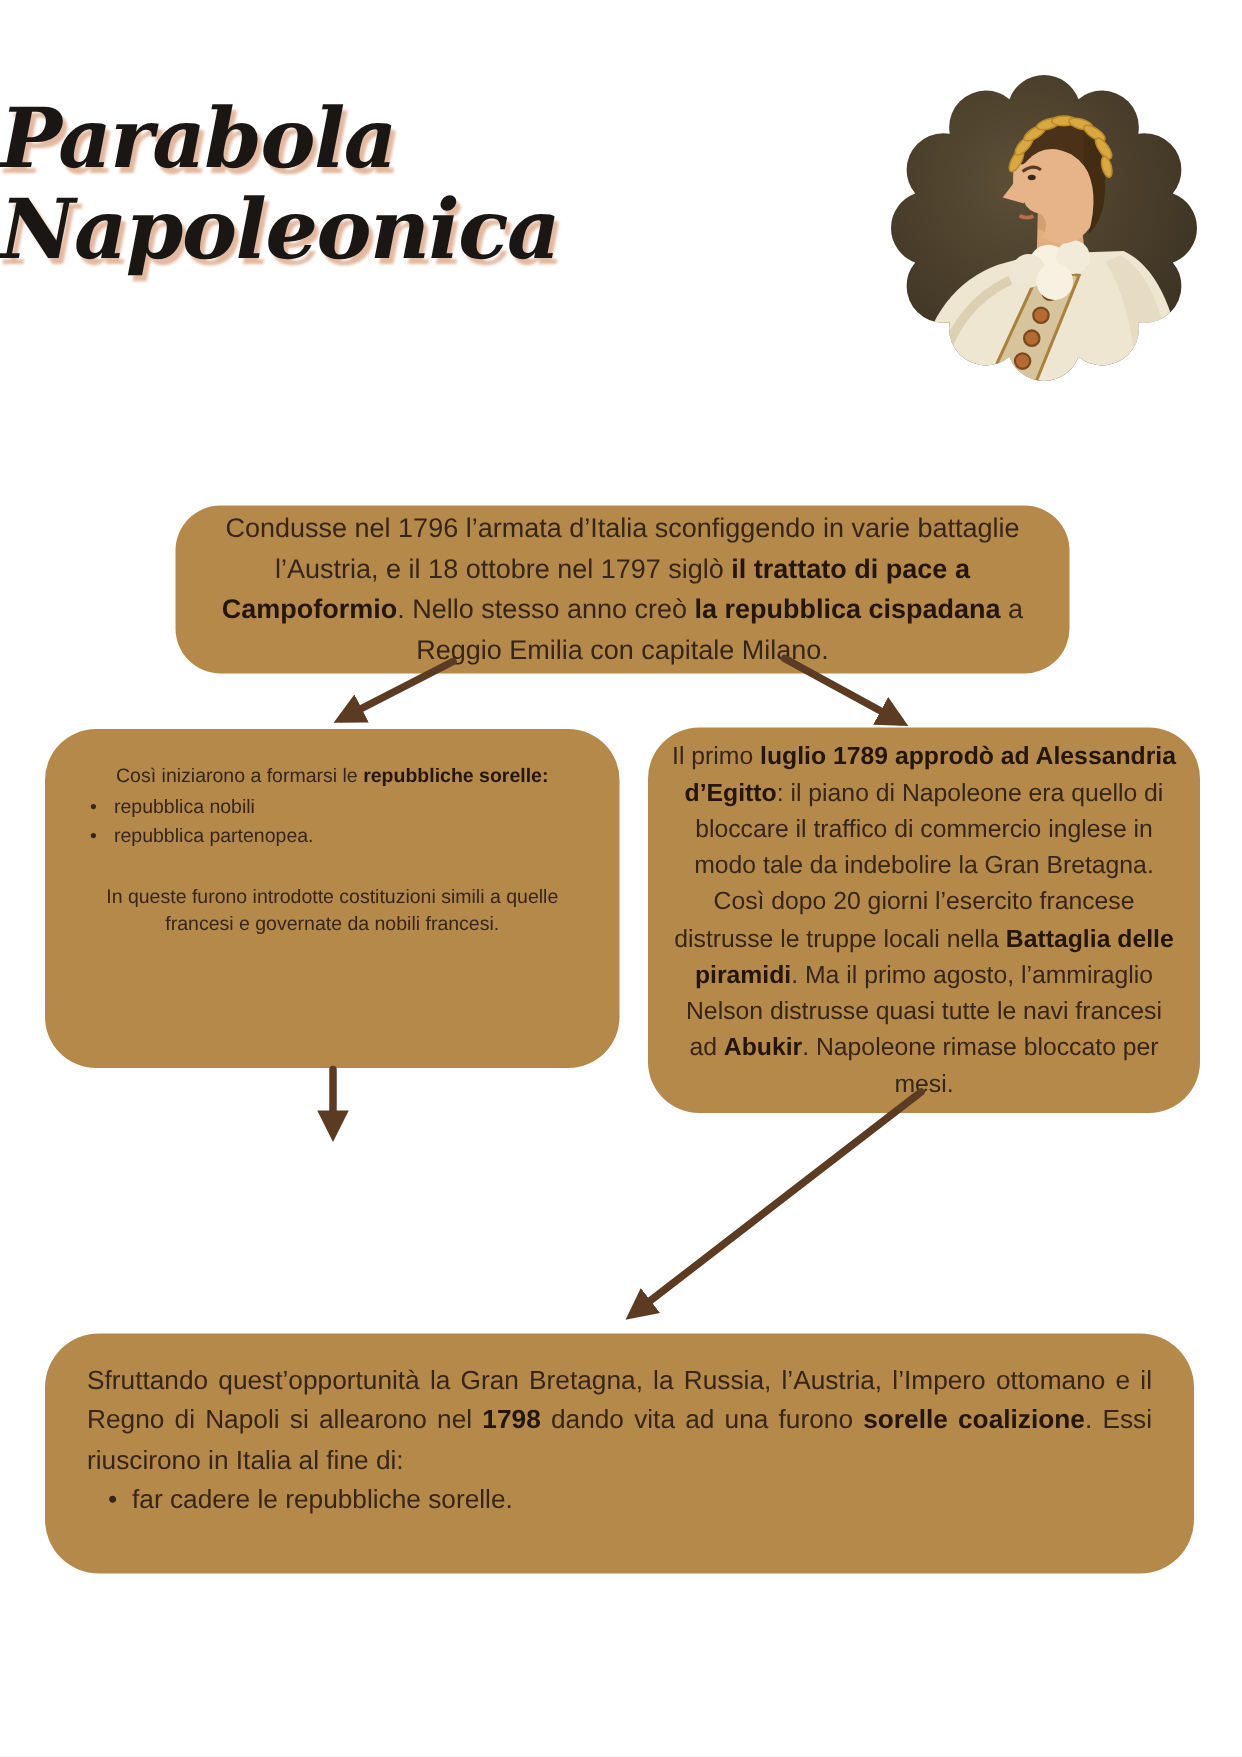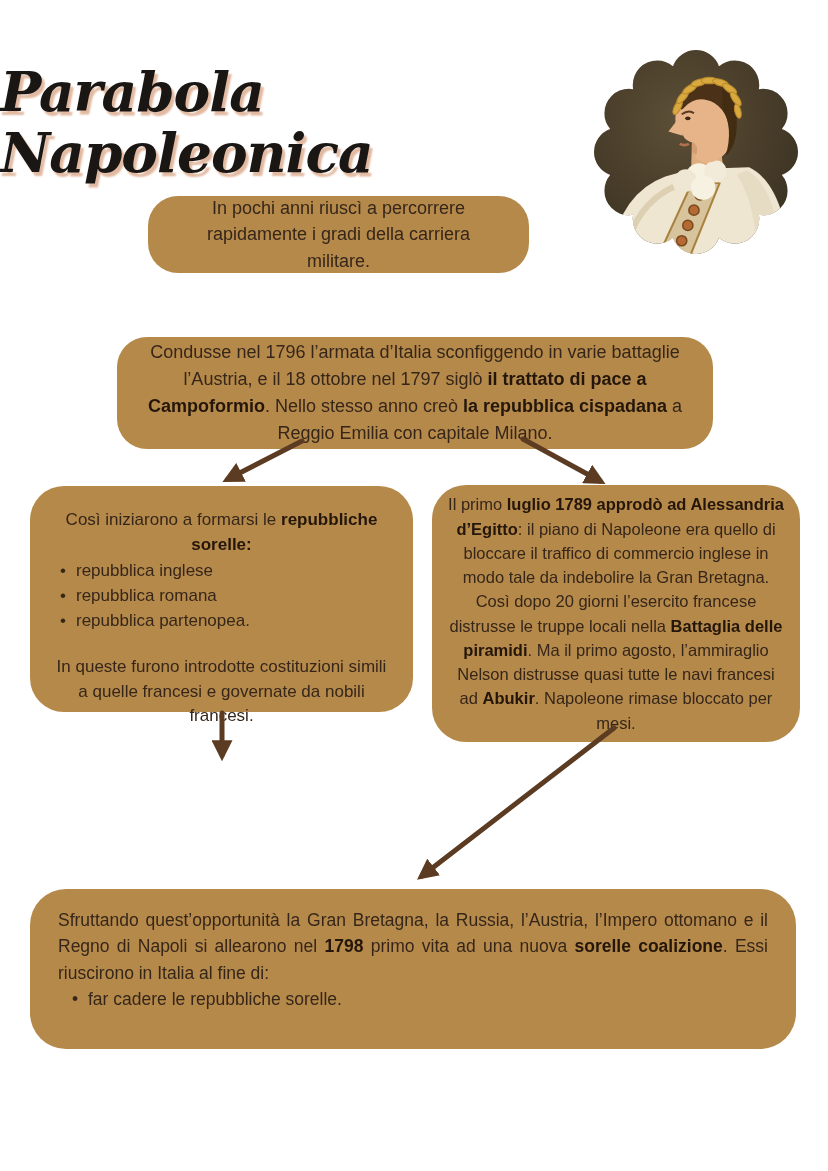--- a/index.html
+++ b/index.html
@@ -41,21 +41,21 @@
     display:flex;align-items:center;justify-content:center;
     text-align:center;padding:0 30px;font-size:18px;
   }
   .box-campoformio{
     left:117px;top:321px;width:596px;height:112px;border-radius:30px;
     display:flex;align-items:center;justify-content:center;
     text-align:center;padding:6px 26px;font-size:18px;line-height:1.5;margin-top:16px;
   }
   .box-repubbliche{
     left:30px;top:486px;width:383px;height:226px;border-radius:34px;
-    padding:22px 20px 14px 20px;font-size:17px;line-height:1.45;
+    padding:22px 20px 14px 20px;font-size:13px;line-height:1.45;
   }
   .box-repubbliche .heading{text-align:center;margin-bottom:2px;}
   .bullets{list-style:none;}
   .bullets li{position:relative;padding-left:26px;}
   .bullets li::before{
     content:"•";position:absolute;left:10px;top:0;color:var(--text);
   }
   .box-repubbliche .footer{margin-top:22px;text-align:center;}
   .box-egitto{
     left:432px;top:485px;width:368px;height:257px;border-radius:34px;
@@ -137,45 +137,41 @@
           <ellipse cx="113" cy="30" rx="8" ry="3.2" transform="rotate(0 113 30)"></ellipse>
           <ellipse cx="124" cy="32" rx="8" ry="3.2" transform="rotate(16 124 32)"></ellipse>
           <ellipse cx="133" cy="38" rx="8" ry="3.2" transform="rotate(34 133 38)"></ellipse>
           <ellipse cx="139" cy="48" rx="8" ry="3.2" transform="rotate(55 139 48)"></ellipse>
           <ellipse cx="141" cy="60" rx="7" ry="3" transform="rotate(75 141 60)"></ellipse>
         </g>
       </g>
     </svg>
   </div>
 
-  <section class="box box-intro">
-    <p><span>In pochi anni riuscì a percorrere rapidamente i gradi della carriera militare.</span></p>
-  </section>
 
   <section class="box box-campoformio">
     <p><span>Condusse nel 1796 l’armata d’Italia sconfiggendo in varie battaglie l’Austria, e il 18 ottobre nel 1797 siglò </span><strong>il trattato di pace a Campoformio</strong><span>. Nello stesso anno creò </span><strong>la repubblica cispadana</strong><span> a Reggio Emilia con capitale Milano.</span></p>
   </section>
 
   <section class="box box-repubbliche">
     <p class="heading"><span>Così iniziarono a formarsi le </span><strong>repubbliche sorelle:</strong></p>
     <ul class="bullets">
-      <li><span>repubblica inglese</span></li>
-      <li><span>repubblica romana</span></li>
+      <li><span>repubblica nobili</span></li>
       <li><span>repubblica partenopea.</span></li>
     </ul>
     <p class="footer">In queste furono introdotte costituzioni simili a quelle francesi e governate da nobili francesi.</p>
   </section>
 
   <section class="box box-egitto">
     <p><span>Il primo </span><strong>luglio 1789 approdò ad Alessandria d’Egitto</strong><span>: il piano di Napoleone era quello di bloccare il traffico di commercio inglese in modo tale da indebolire la Gran Bretagna. Così dopo 20 giorni l’esercito francese distrusse le truppe locali nella </span><strong>Battaglia delle piramidi</strong><span>. Ma il primo agosto, l’ammiraglio Nelson distrusse quasi tutte le navi francesi ad </span><strong>Abukir</strong><span>. Napoleone rimase bloccato per mesi.</span></p>
   </section>
 
 
   <section class="box box-coalizione">
-    <p class="intro"><span>Sfruttando quest’opportunità la Gran Bretagna, la Russia, l’Austria, l’Impero ottomano e il Regno di Napoli si allearono nel </span><strong>1798</strong><span> primo vita ad una nuova </span><strong>sorelle coalizione</strong><span>. Essi riuscirono in Italia al fine di:</span></p>
+    <p class="intro"><span>Sfruttando quest’opportunità la Gran Bretagna, la Russia, l’Austria, l’Impero ottomano e il Regno di Napoli si allearono nel </span><strong>1798</strong><span> dando vita ad una furono </span><strong>sorelle coalizione</strong><span>. Essi riuscirono in Italia al fine di:</span></p>
     <ul class="bullets">
       <li><span>far cadere le repubbliche sorelle.</span></li>
     </ul>
   </section>
 
   <svg class="arrows" viewBox="0 0 828 1171">
     <defs>
       <marker id="ah" viewBox="0 0 10 10" markerWidth="4.2" markerHeight="4.2" refX="7" refY="5" orient="auto">
         <path d="M0,0 L10,5 L0,10 Z" fill="#5b3b21"></path>
       </marker>

